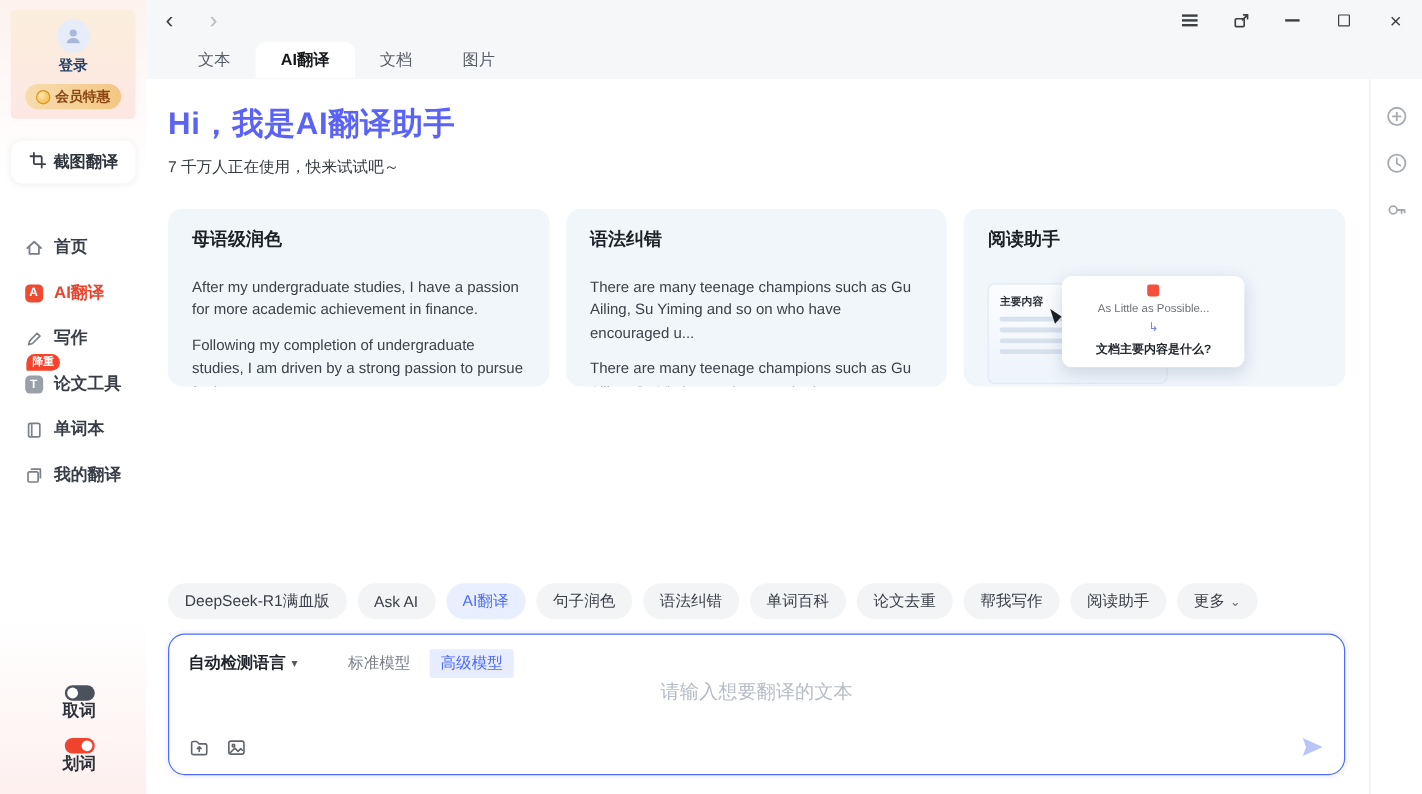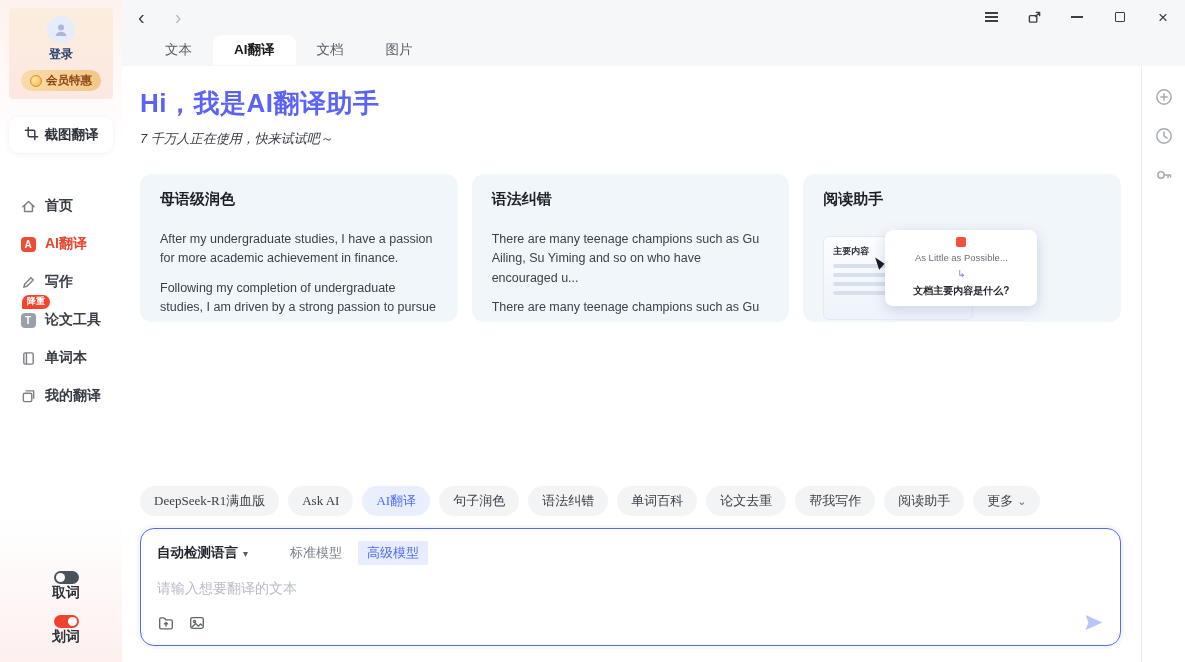--- a/index.html
+++ b/index.html
@@ -100,21 +100,21 @@
     height: 30px; padding: 0 21px; display: flex; align-items: center;
     font-size: 13.5px; color: #585d66; cursor: pointer;
     border-radius: 9px 9px 0 0; white-space: nowrap;
   }
   .tab.active { background: #ffffff; color: #17191c; font-weight: 700; }
 
   .body-row { flex: 1; display: flex; min-height: 0; }
   .content { flex: 1; min-width: 0; padding: 20px 20px 16px 18px; display: flex; flex-direction: column; background: #fff; }
 
   .hero-title { font-size: 26px; font-weight: 700; color: #5b63f6; letter-spacing: 0.5px; }
-  .hero-subtitle { margin-top: 9px; font-size: 13px; color: #343a42; font-style: italic; }
+  .hero-subtitle { margin-top: 9px; font-size: 13px; color: #343a42; }
 
   .cards { margin-top: 26px; display: flex; gap: 14px; }
   .card {
     flex: 1; height: 148px; background: #f1f6fb; border-radius: 12px;
     padding: 16px 20px; cursor: pointer; overflow: hidden; position: relative;
   }
   .card-title { font-size: 15px; font-weight: 700; color: #1d2127; margin-bottom: 21px; }
   .card-para { font-size: 12.5px; line-height: 1.55; color: #3c424b; }
   .card-para + .card-para { margin-top: 10px; }
 
@@ -140,21 +140,21 @@
   .tt-arrow { font-size: 10px; color: #7a80e8; line-height: 1; }
   .tt-q { font-size: 10px; font-weight: 700; color: #23272e; white-space: nowrap; }
   .cursor-pointer {
     position: absolute; left: 54px; top: 26px; width: 0; height: 0; z-index: 3;
     border-left: 7px solid #1b1d22; border-bottom: 4px solid transparent; border-top: 9px solid transparent;
     transform: rotate(-18deg);
   }
 
   .spacer { flex: 1; }
 
-  .chips { display: flex; gap: 9px; align-items: flex-end; white-space: nowrap; font-family: Liberation Serif, serif; }
+  .chips { display: flex; gap: 9px; align-items: flex-end; white-space: nowrap; }
   .chip {
     height: 30px; display: flex; align-items: center; gap: 4px;
     background: #f3f4f6; border-radius: 16px; padding: 0 14px;
     font-size: 13px; color: #3a3f47; cursor: pointer; flex-shrink: 0;
   }
   .chip.active { background: #e9efff; color: #4d6bfe; }
   .chip .chev { font-size: 11px; color: #6b7078; }
 
   .composer {
     margin-top: 12px; height: 118px; border: 1.5px solid #4d6bfe; border-radius: 14px;
@@ -164,22 +164,22 @@
   }
   .composer-top { display: flex; align-items: center; }
   .lang-select { font-size: 13.5px; font-weight: 600; color: #1f242b; display: flex; align-items: center; gap: 5px; cursor: pointer; }
   .lang-select .caret { font-size: 10px; color: #555b63; }
   .model-standard { margin-left: 42px; font-size: 13px; color: #7a808a; cursor: pointer; }
   .model-advanced {
     margin-left: 16px; font-size: 13px; color: #4d6bfe; background: #e7edff;
     border-radius: 2px; padding: 3px 9px; cursor: pointer;
   }
   .composer textarea {
-    flex: 1; border: none; outline: none; resize: none; margin-top: 15px;
-    font-family: inherit; font-size: 14px; color: #23272e; background: transparent;
+    flex: 1; border: none; outline: none; resize: none; margin-top: 2px;
+    font-family: inherit; font-size: 16px; color: #23272e; background: transparent; text-align: center;
   }
   .composer textarea::placeholder { color: #b6bcc6; }
   .composer-bottom { display: flex; align-items: center; gap: 13px; }
   .tool-btn { cursor: pointer; display: flex; align-items: center; }
   .send-btn { margin-left: auto; cursor: pointer; display: flex; align-items: center; }
 
   
   .rail {
     width: 44px; flex-shrink: 0; border-left: 1px solid #ecedf1; background: #fff;
     display: flex; flex-direction: column; align-items: center; padding-top: 22px; gap: 21px;

